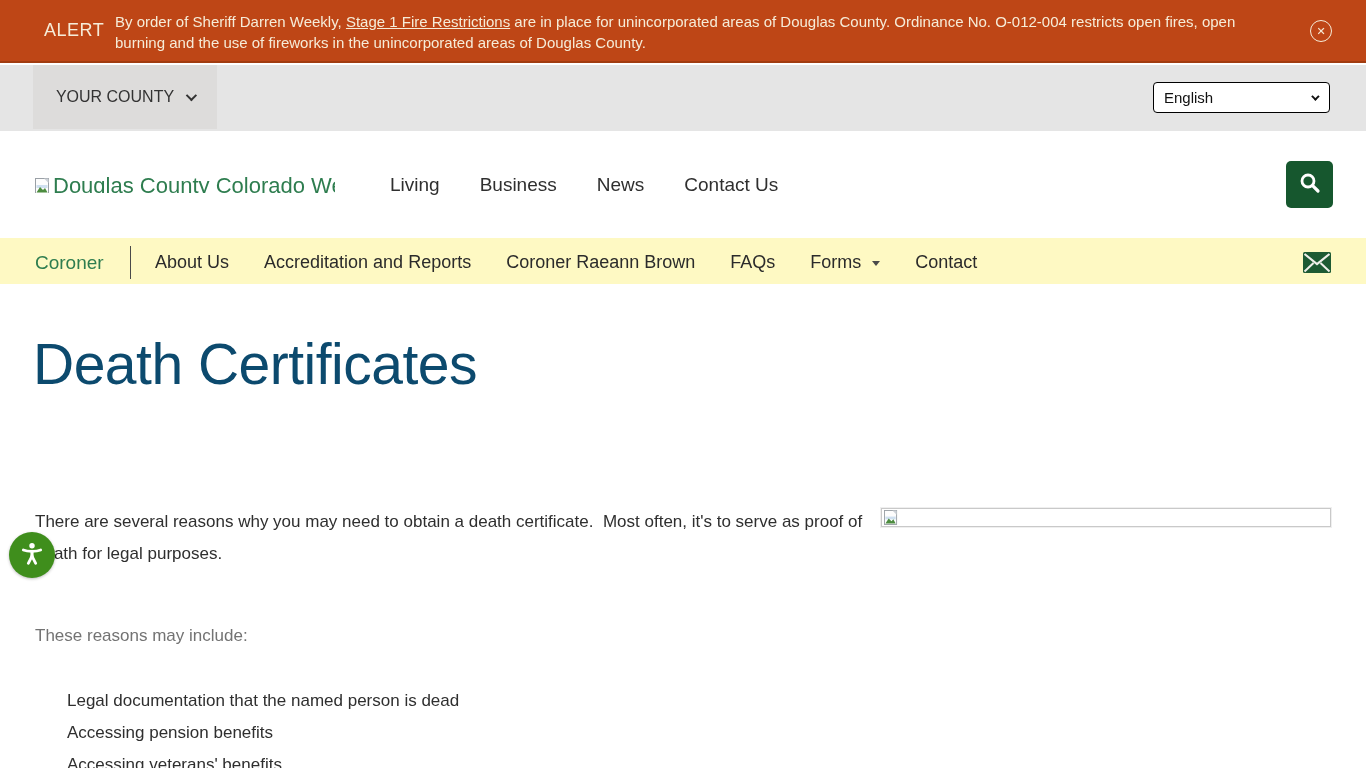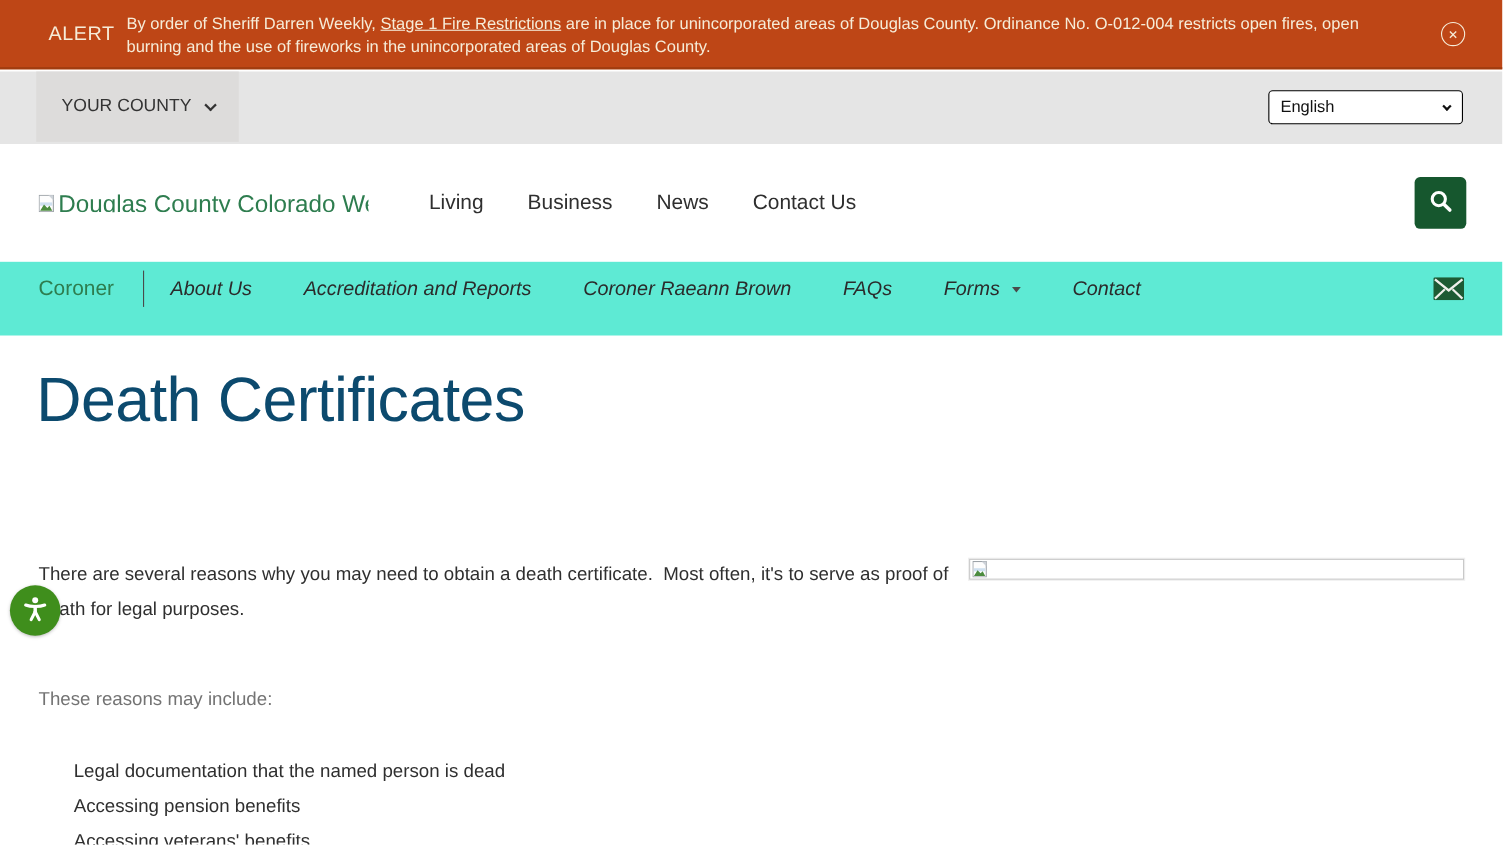--- a/index.html
+++ b/index.html
@@ -32,25 +32,25 @@
   .main-header { position:absolute; left:0; top:131px; width:1366px; height:107px; background:#fff; }
   .logo { position:absolute; left:35px; top:42px; width:300px; height:20px; overflow:hidden; cursor:pointer; }
   .logo-inner { display:flex; align-items:flex-end; gap:3px; }
   .logo-text { font-size:22px; line-height:25px; color:#2E7D4F; white-space:nowrap; }
   .main-nav { position:absolute; left:390px; top:0; height:107px; display:flex; align-items:center; gap:40px; }
   .main-nav .nav-item { font-size:19px; color:#2F2F2F; cursor:pointer; white-space:nowrap; }
   .search-btn { position:absolute; left:1286px; top:30px; width:47px; height:47px; background:#16572E;
     border-radius:5px; display:flex; align-items:center; justify-content:center; cursor:pointer; border:none; }
 
   
-  .section-nav { position:absolute; left:0; top:238px; width:1366px; height:67px; background:#5eead4; }
+  .section-nav { position:absolute; left:0; top:238px; width:1366px; height:46px; background:#fef9c3; }
   .sec-label { position:absolute; left:35px; top:0; height:49px; display:flex; align-items:center;
     font-size:19px; color:#2E7D4F; cursor:pointer; }
   .sec-divider { position:absolute; left:130px; top:8px; width:1px; height:33px; background:#4a4a4a; }
-  .sec-items { position:absolute; left:155px; top:0; height:49px; display:flex; align-items:center; gap:47px;font-style:italic; }
+  .sec-items { position:absolute; left:155px; top:0; height:49px; display:flex; align-items:center; gap:35px; }
   .sec-items .sec-item { font-size:18px; color:#2B2B2B; cursor:pointer; white-space:nowrap; display:flex; align-items:center; }
   .forms-caret { width:0; height:0; border-left:4px solid transparent; border-right:4px solid transparent;
     border-top:5px solid #4a4a4a; margin-left:11px; display:inline-block; transform:translateY(1px); }
   .envelope-btn { position:absolute; right:35px; top:14px; cursor:pointer; }
 
   
   .content { position:absolute; left:0; top:287px; width:1366px; height:481px; }
   .page-title { position:absolute; left:33px; top:44px; font-size:57px; font-weight:400; color:#0c4a6e; letter-spacing:-.5px; }
   .broken-img-box { position:absolute; left:881px; top:221px; width:450px; height:19px; background:#fff;
     border:1px solid #C9C9C9; box-shadow:0 0 0 1px #EFEFEF; padding:1px 0 0 2px; }

